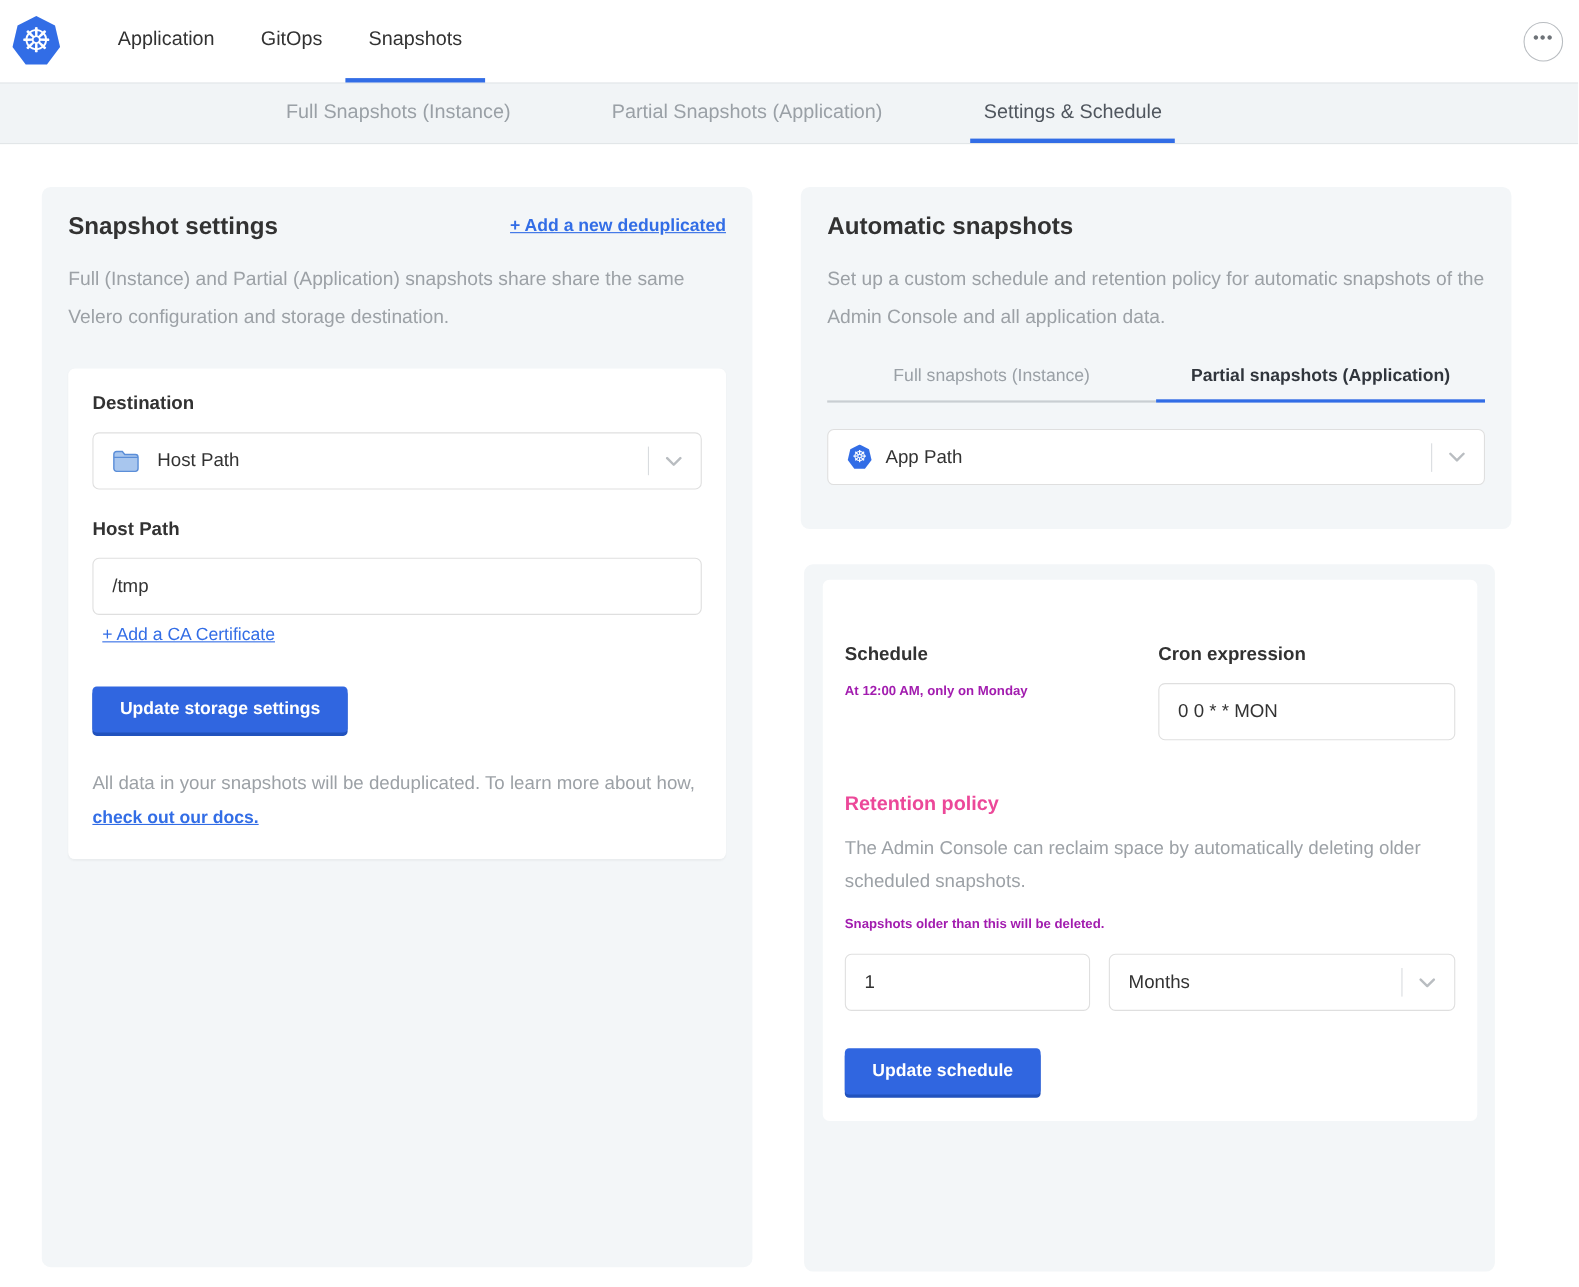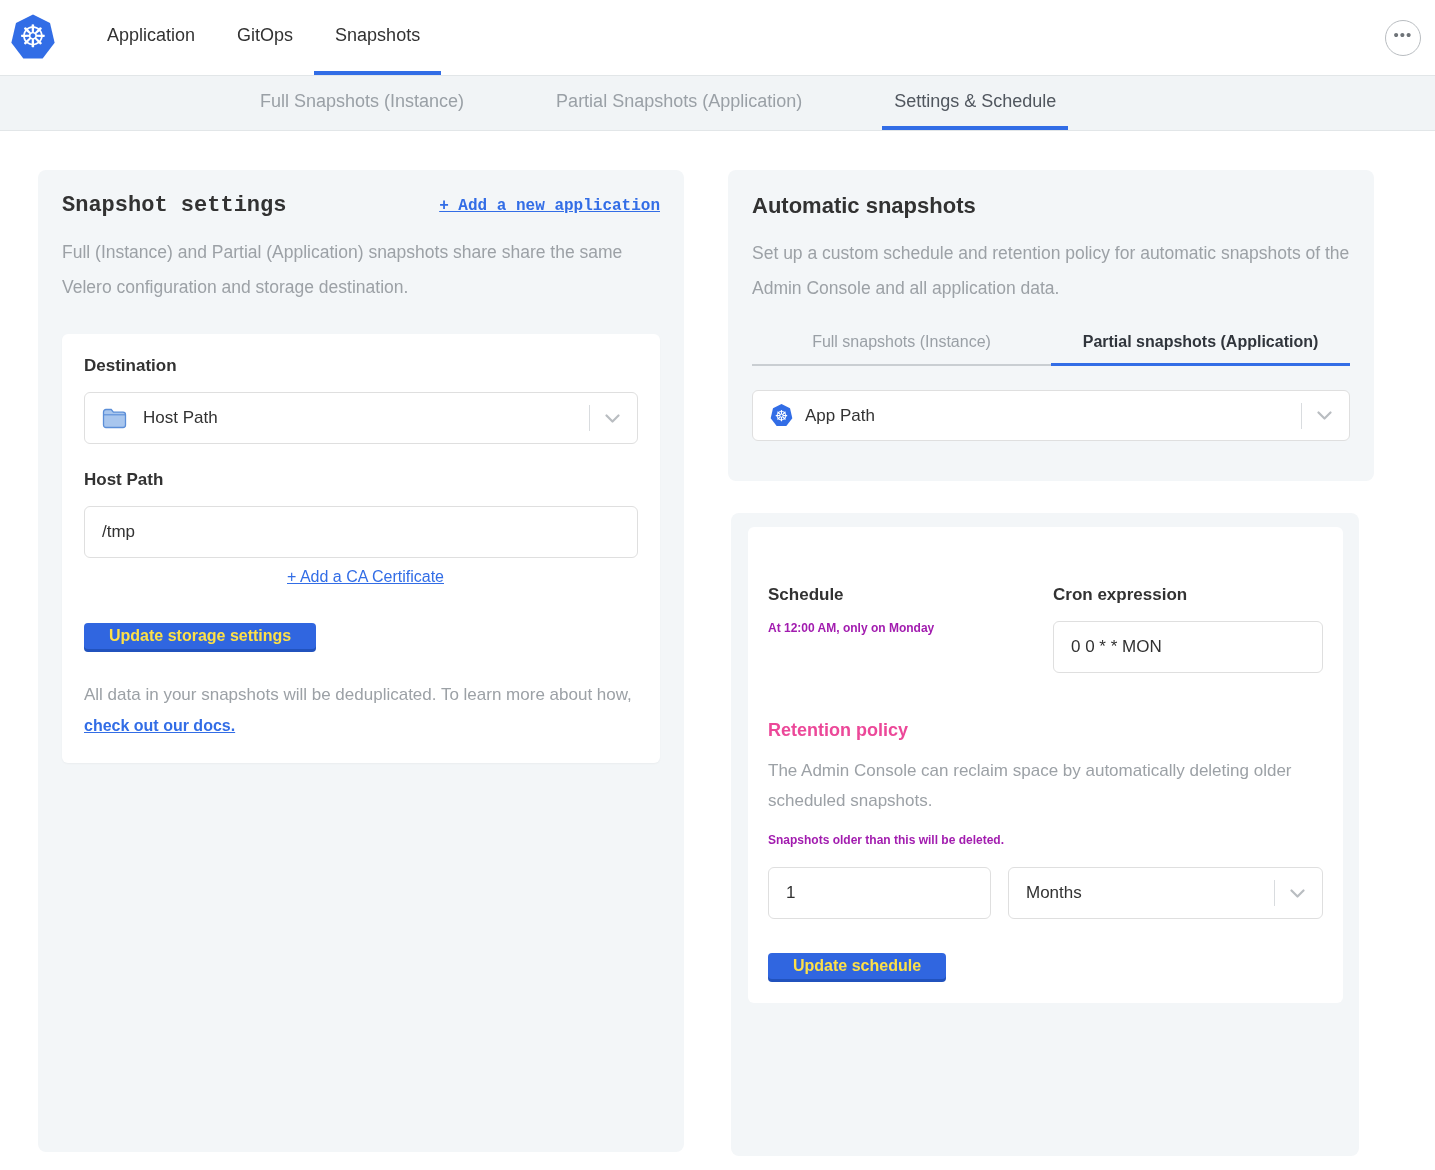--- a/index.html
+++ b/index.html
@@ -26,42 +26,42 @@
     display:flex; align-items:stretch; padding-left:248px; }
   .subnav-tab { display:flex; align-items:center; padding:0 12px; margin-right:68px; font-size:18px;
     color:#9aa0a6; border-bottom:4px solid transparent; cursor:pointer; white-space:nowrap; }
   .subnav-tab.active { color:#50565e; border-bottom-color:#326de6; }
 
   
   .main { display:flex; gap:44px; padding:39px 0 14px 38px; }
   .col { width:646px; }
   .card { background:#f3f6f8; border-radius:8px; }
 
-  .card-header { display:flex; justify-content:space-between; align-items:center;font-family:Liberation Mono, monospace; }
+  .card-header { display:flex; justify-content:space-between; align-items:center; }
   .card-title { font-size:22px; font-weight:bold; color:#323232; }
   .link { color:#326de6; text-decoration:underline; font-size:16px; cursor:pointer; }
   .link.bold { font-weight:bold; }
   .card-desc { font-size:17.5px; color:#9ca1a6; line-height:35px; margin-top:17px; }
 
   
   .card-left { height:982px; padding:23px 24px; }
   .white-panel { background:#fff; border-radius:6px; padding:22px; margin-top:29px; box-shadow:0 1px 2px rgba(0,0,0,.04); }
   .field-label { font-size:17px; font-weight:bold; color:#323232; margin-bottom:16px; }
   .select-box { height:52px; border:1px solid #dfdfdf; border-radius:6px; background:#fff;
     display:flex; align-items:center; padding:0 17px; cursor:pointer; }
   .select-value { font-size:17px; color:#323232; }
   .flex-sp { flex:1; }
   .select-divider { width:1px; height:26px; background:#d9dcdf; margin-right:15px; }
   .chev { display:block; }
   .text-input { width:100%; height:52px; border:1px solid #dfdfdf; border-radius:6px; background:#fff;
     padding:0 17px; font-size:17px; color:#323232; font-family:inherit; outline:none; }
   .mt26 { margin-top:26px; }
-  .ca-link-row { margin:10px 0 0 9px;text-align:center; }
-  .btn-primary { display:inline-block; background:#3066e0; color:#fde047; font-weight:bold; font-size:16px;
-    border:none; border-radius:4px; height:26px; padding:0 25px; box-shadow:0 3px 0 #2152bd;
+  .ca-link-row { margin:10px 0 0 9px; }
+  .btn-primary { display:inline-block; background:#3066e0; color:#ffffff; font-weight:bold; font-size:16px;
+    border:none; border-radius:4px; height:42px; padding:0 25px; box-shadow:0 3px 0 #2152bd;
     cursor:pointer; font-family:inherit; margin-top:37px; }
   .panel-footer { font-size:17px; color:#9ca1a6; line-height:31px; margin-top:30px; }
 
   
   .card-right-top { height:311px; padding:23px 24px; }
   .mini-tabs { display:flex; margin-top:27px; }
   .mini-tab { flex:1; text-align:center; padding-bottom:13px; font-size:16px; color:#9aa0a6;
     border-bottom:2px solid #c9ced2; cursor:pointer; }
   .mini-tab.active { color:#30353c; font-weight:bold; border-bottom:3px solid #326de6; padding-bottom:12px; }
   .app-select { margin-top:24px; height:51px; }
@@ -121,21 +121,21 @@
         <span>Settings &amp; Schedule</span>
       </div>
   </div>
 
   <div class="main">
 
     <div class="col">
       <div class="card card-left">
         <div class="card-header">
           <div class="card-title">Snapshot settings</div>
-          <a class="link bold">+ Add a new application</a>
+          <a class="link bold">+ Add a new deduplicated</a>
         </div>
         <div class="card-desc">Full (Instance) and Partial (Application) snapshots share share the same Velero configuration and storage destination.</div>
 
         <div class="white-panel">
           <div class="field-label">Destination</div>
 
           <div class="select-box">
             <svg width="25" height="21" viewBox="0 0 25 21" style="margin-right:16px;">
               <path d="M1.5 4 C1.5 2.6 2.6 1.5 4 1.5 H9.2 L11.4 4.2 H21 C22.4 4.2 23.5 5.3 23.5 6.7 V17 C23.5 18.4 22.4 19.5 21 19.5 H4 C2.6 19.5 1.5 18.4 1.5 17 Z" fill="#a8c6ee" stroke="#5b8ed8" stroke-width="1.3"></path>
               <path d="M1.5 6.8 H23.5" stroke="#5b8ed8" stroke-width="1.1"></path>

